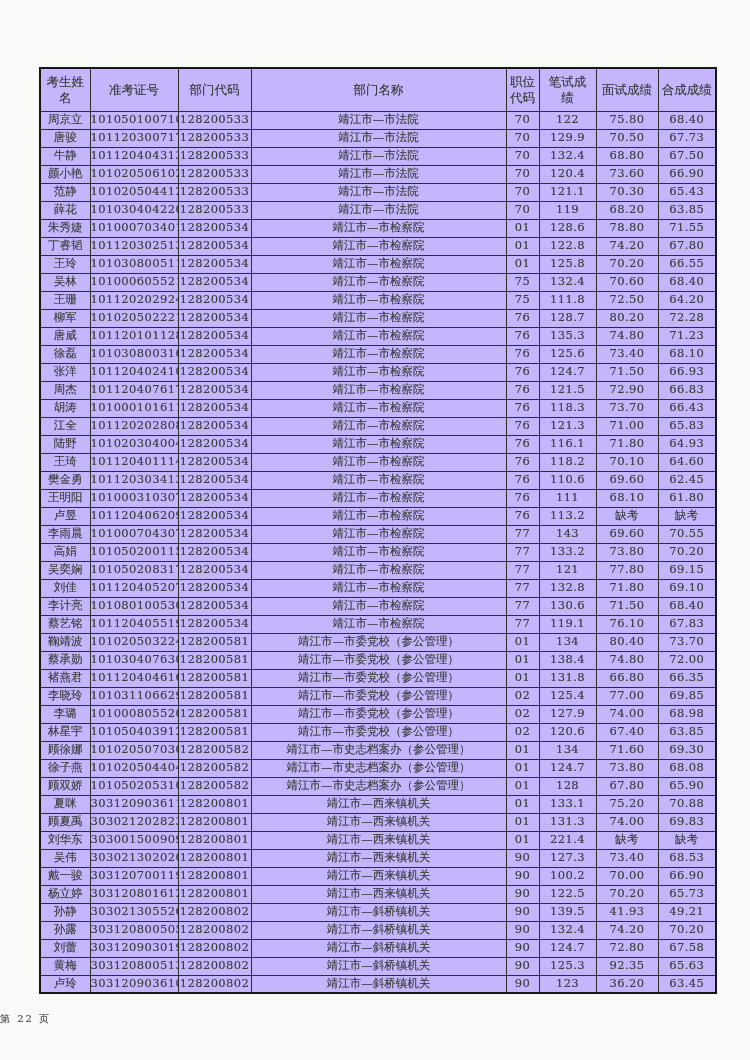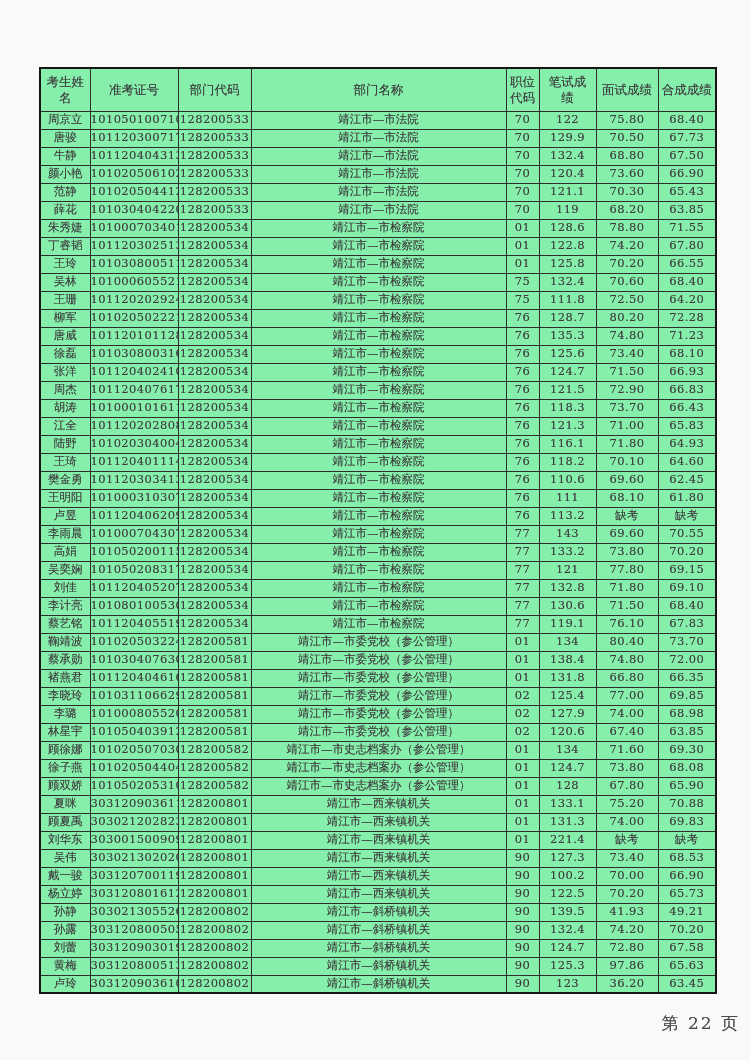--- a/index.html
+++ b/index.html
@@ -15,21 +15,21 @@
     left: 0; top: 0;
     width: 750px; height: 1060px;
     background: #f9f9f7;
   }
   table.score-table {
     position: absolute;
     left: 39px; top: 67px;
     width: 676px;
     border-collapse: collapse;
     table-layout: fixed;
-    background: #86efac;
+    background: #c4b5fd;
   }
   table.score-table, table.score-table th, table.score-table td {
     border: 1px solid #2e2e2e;
   }
   table.score-table { border: 2px solid #161616; }
   th {
     height: 43px;
     font-size: 12.5px;
     font-weight: normal;
     color: #3a3a3a;
@@ -50,22 +50,22 @@
     white-space: nowrap;
     overflow: hidden;
     text-shadow: 0 0 0.6px rgba(70,70,70,0.5);
     padding: 0;
   }
   td.num { letter-spacing: 0.4px; }
   .footer {
     position: absolute;
     left: 0; top: 1012px;
     width: 740px;
-    text-align: right;
-    font-size: 17px;
+    text-align: left;
+    font-size: 10px;
     color: #4a4a4a;
     letter-spacing: 2px;
     text-shadow: 0 0 0.6px rgba(80,80,80,0.5);
   }
 </style>
 </head>
 <body>
 
 <div class="page">
 
@@ -565,21 +565,21 @@
       <td class="num">72.80</td>
       <td class="num">67.58</td>
     </tr>
         <tr>
       <td>黄梅</td>
       <td class="num">303120800513</td>
       <td class="num">128200802</td>
       <td>靖江市—斜桥镇机关</td>
       <td class="num">90</td>
       <td class="num">125.3</td>
-      <td class="num">97.86</td>
+      <td class="num">92.35</td>
       <td class="num">65.63</td>
     </tr>
         <tr>
       <td>卢玲</td>
       <td class="num">303120903610</td>
       <td class="num">128200802</td>
       <td>靖江市—斜桥镇机关</td>
       <td class="num">90</td>
       <td class="num">123</td>
       <td class="num">36.20</td>

